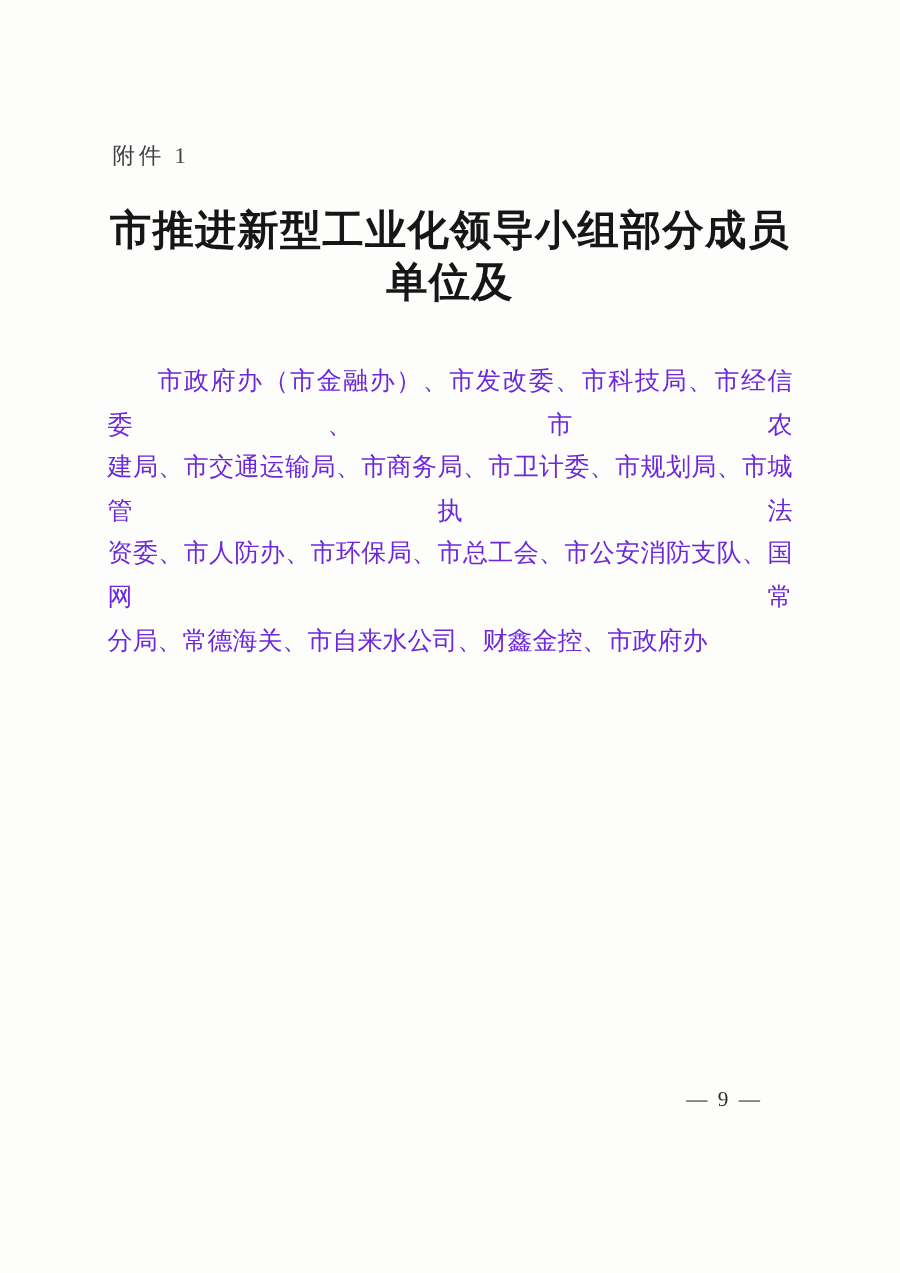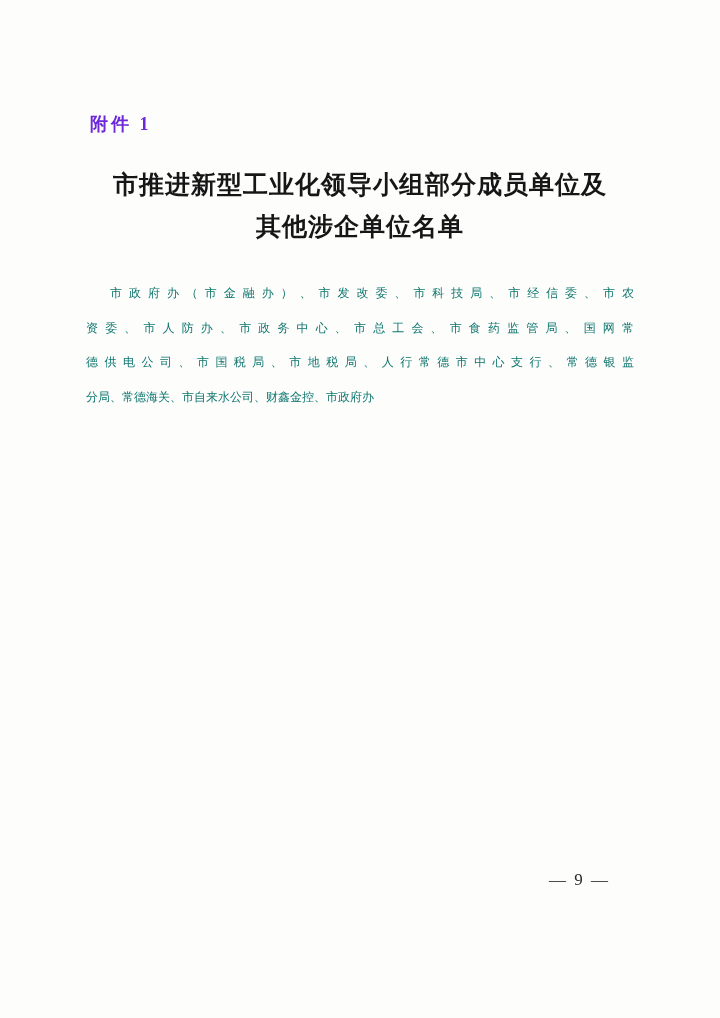--- a/index.html
+++ b/index.html
@@ -15,45 +15,44 @@
     color: #262626;
     overflow: hidden;
   }
 
   .attachment-label {
     position: absolute;
     left: 90px;
     top: 112px;
     font-size: 18px;
     letter-spacing: 3px;
-    color: #6d28d9;
-    font-weight: bold;
+    color: #404040;
   }
 
   .doc-title {
     position: absolute;
     left: 86px;
     top: 164px;
     width: 548px;
     text-align: center;
     font-weight: bold;
-    font-size: 25px;
+    font-size: 33px;
     line-height: 42px;
     letter-spacing: 1px;
     color: #161616;
   }
 
   .body-text {
     position: absolute;
     left: 86px;
-    top: 276px;
+    top: 288px;
     width: 548px;
-    font-size: 12px;
+    font-size: 20px;
     line-height: 34.6px;
-    color: #0f766e;
+    color: #6d28d9;
   }
 
   .body-line {
     text-align: justify;
     text-align-last: justify;
     -moz-text-align-last: justify;
   }
 
   .body-line.first {
     text-indent: 2em;
@@ -75,25 +74,24 @@
 </style>
 </head>
 <body>
 
 <div class="page">
 
   <div class="attachment-label">附件 1</div>
 
   <div class="doc-title">
     <div>市推进新型工业化领导小组部分成员单位及</div>
-    <div>其他涉企单位名单</div>
   </div>
 
   <div class="body-text">
     <div class="body-line first">市政府办（市金融办）、市发改委、市科技局、市经信委、市农</div>
-    <div class="body-line">资委、市人防办、市政务中心、市总工会、市食药监管局、国网常</div>
-    <div class="body-line">德供电公司、市国税局、市地税局、人行常德市中心支行、常德银监</div>
+    <div class="body-line">建局、市交通运输局、市商务局、市卫计委、市规划局、市城管执法</div>
+    <div class="body-line">资委、市人防办、市环保局、市总工会、市公安消防支队、国网常</div>
     <div class="body-line last">分局、常德海关、市自来水公司、财鑫金控、市政府办</div>
   </div>
 
   <div class="page-number">— 9 —</div>
 
 </div>
 
 </body></html>

